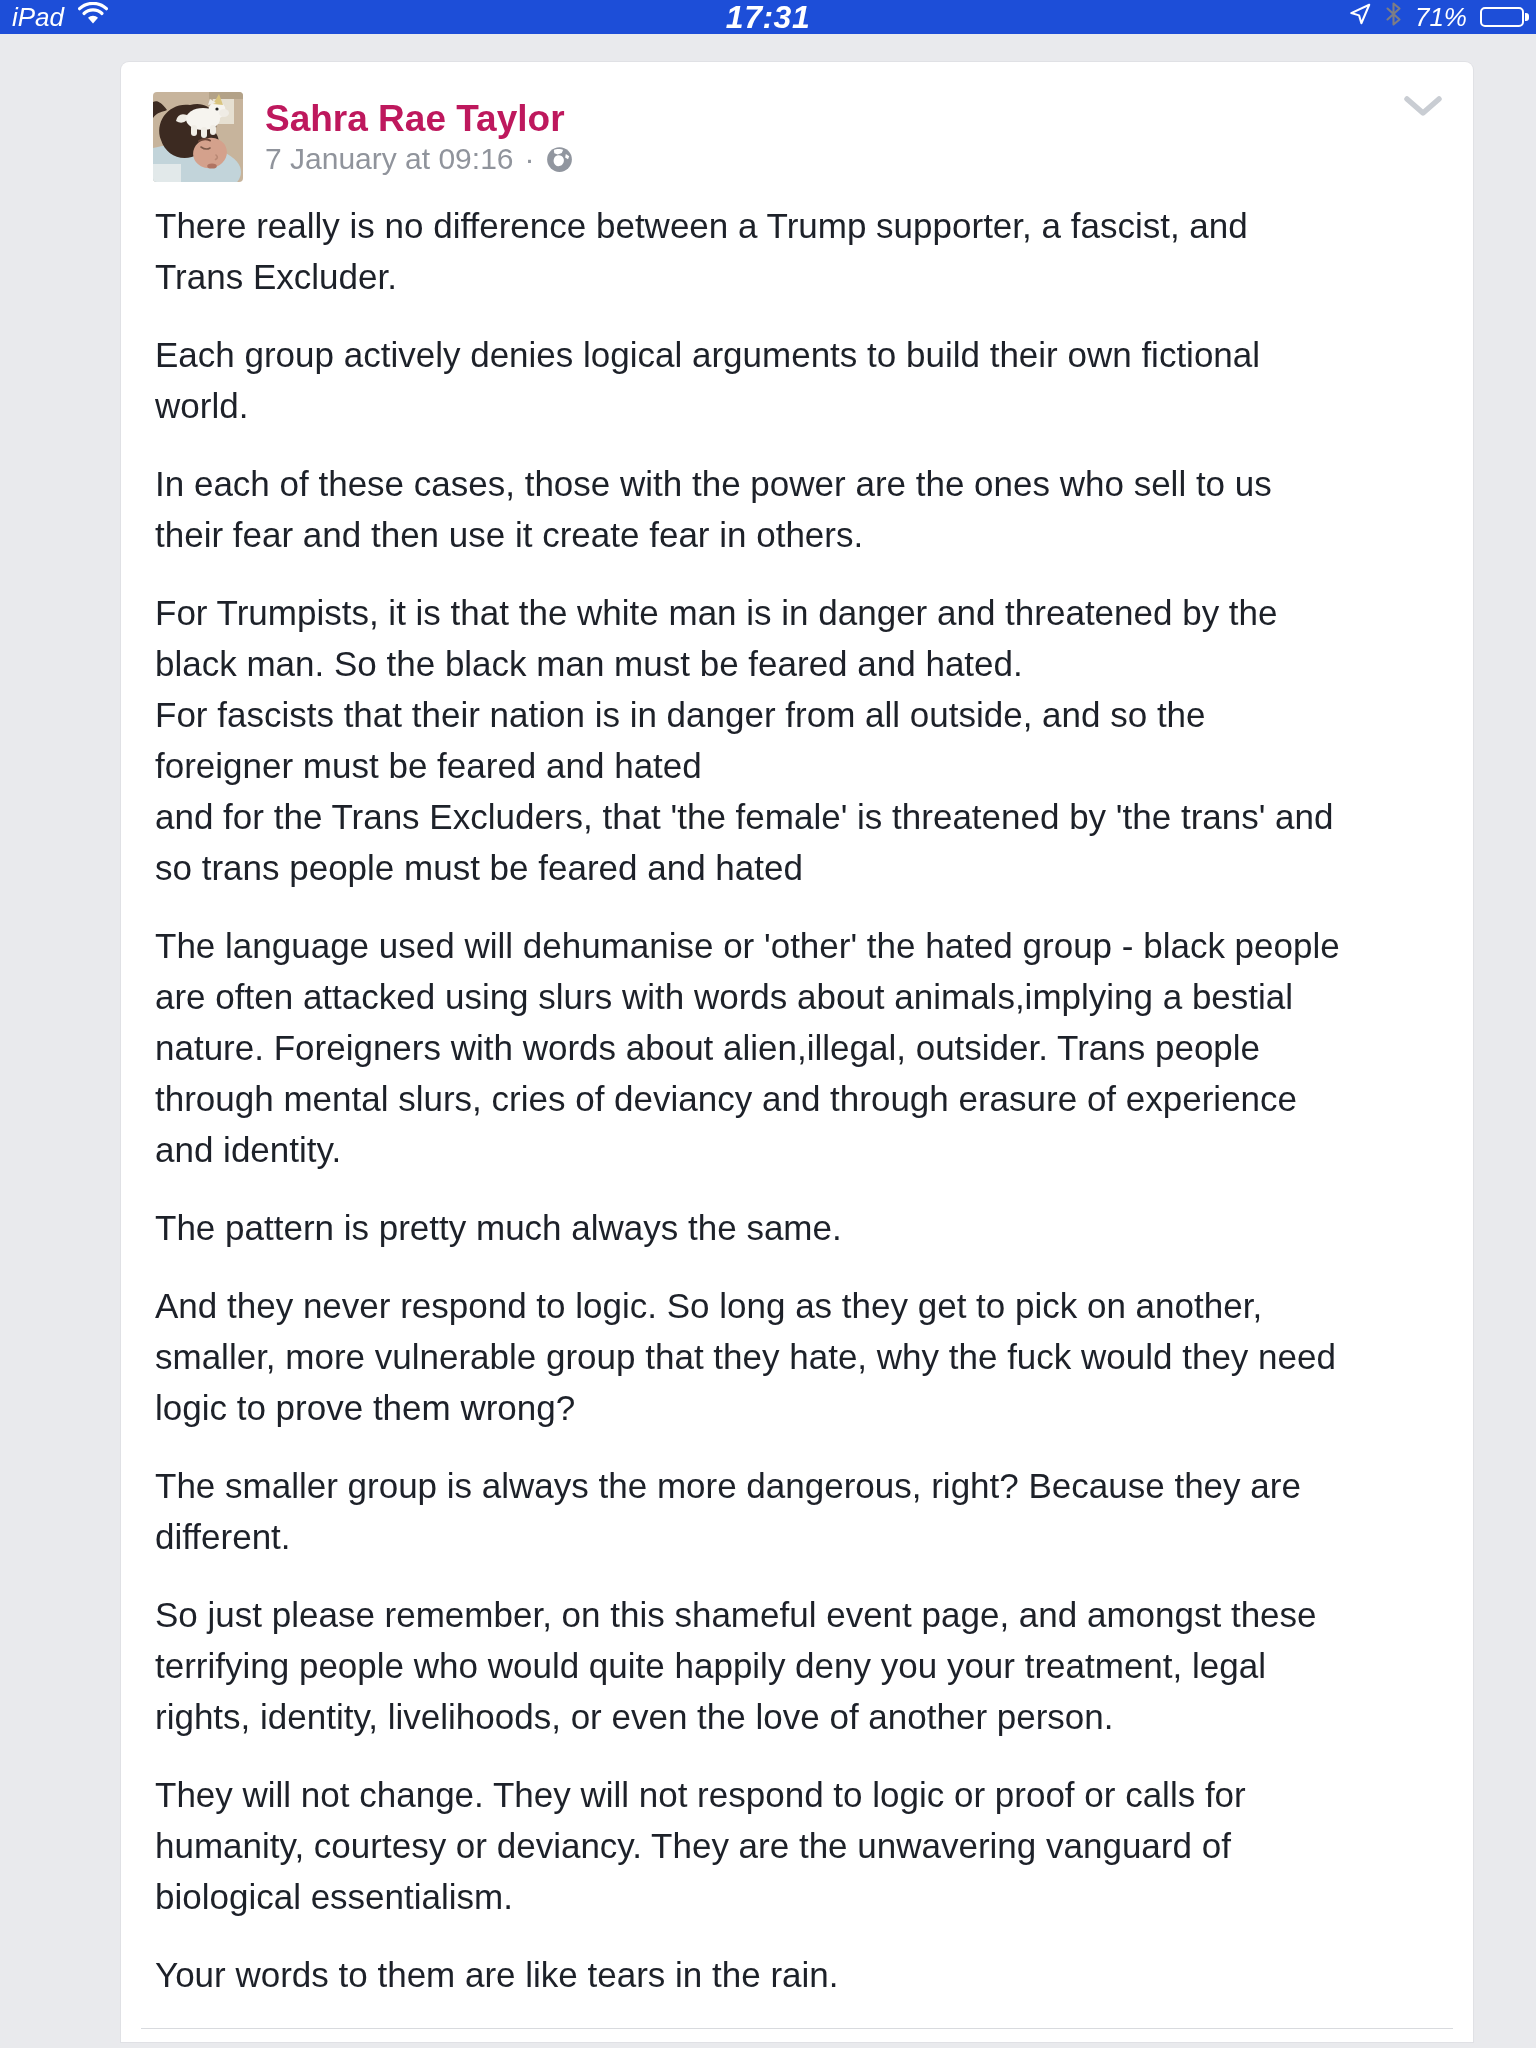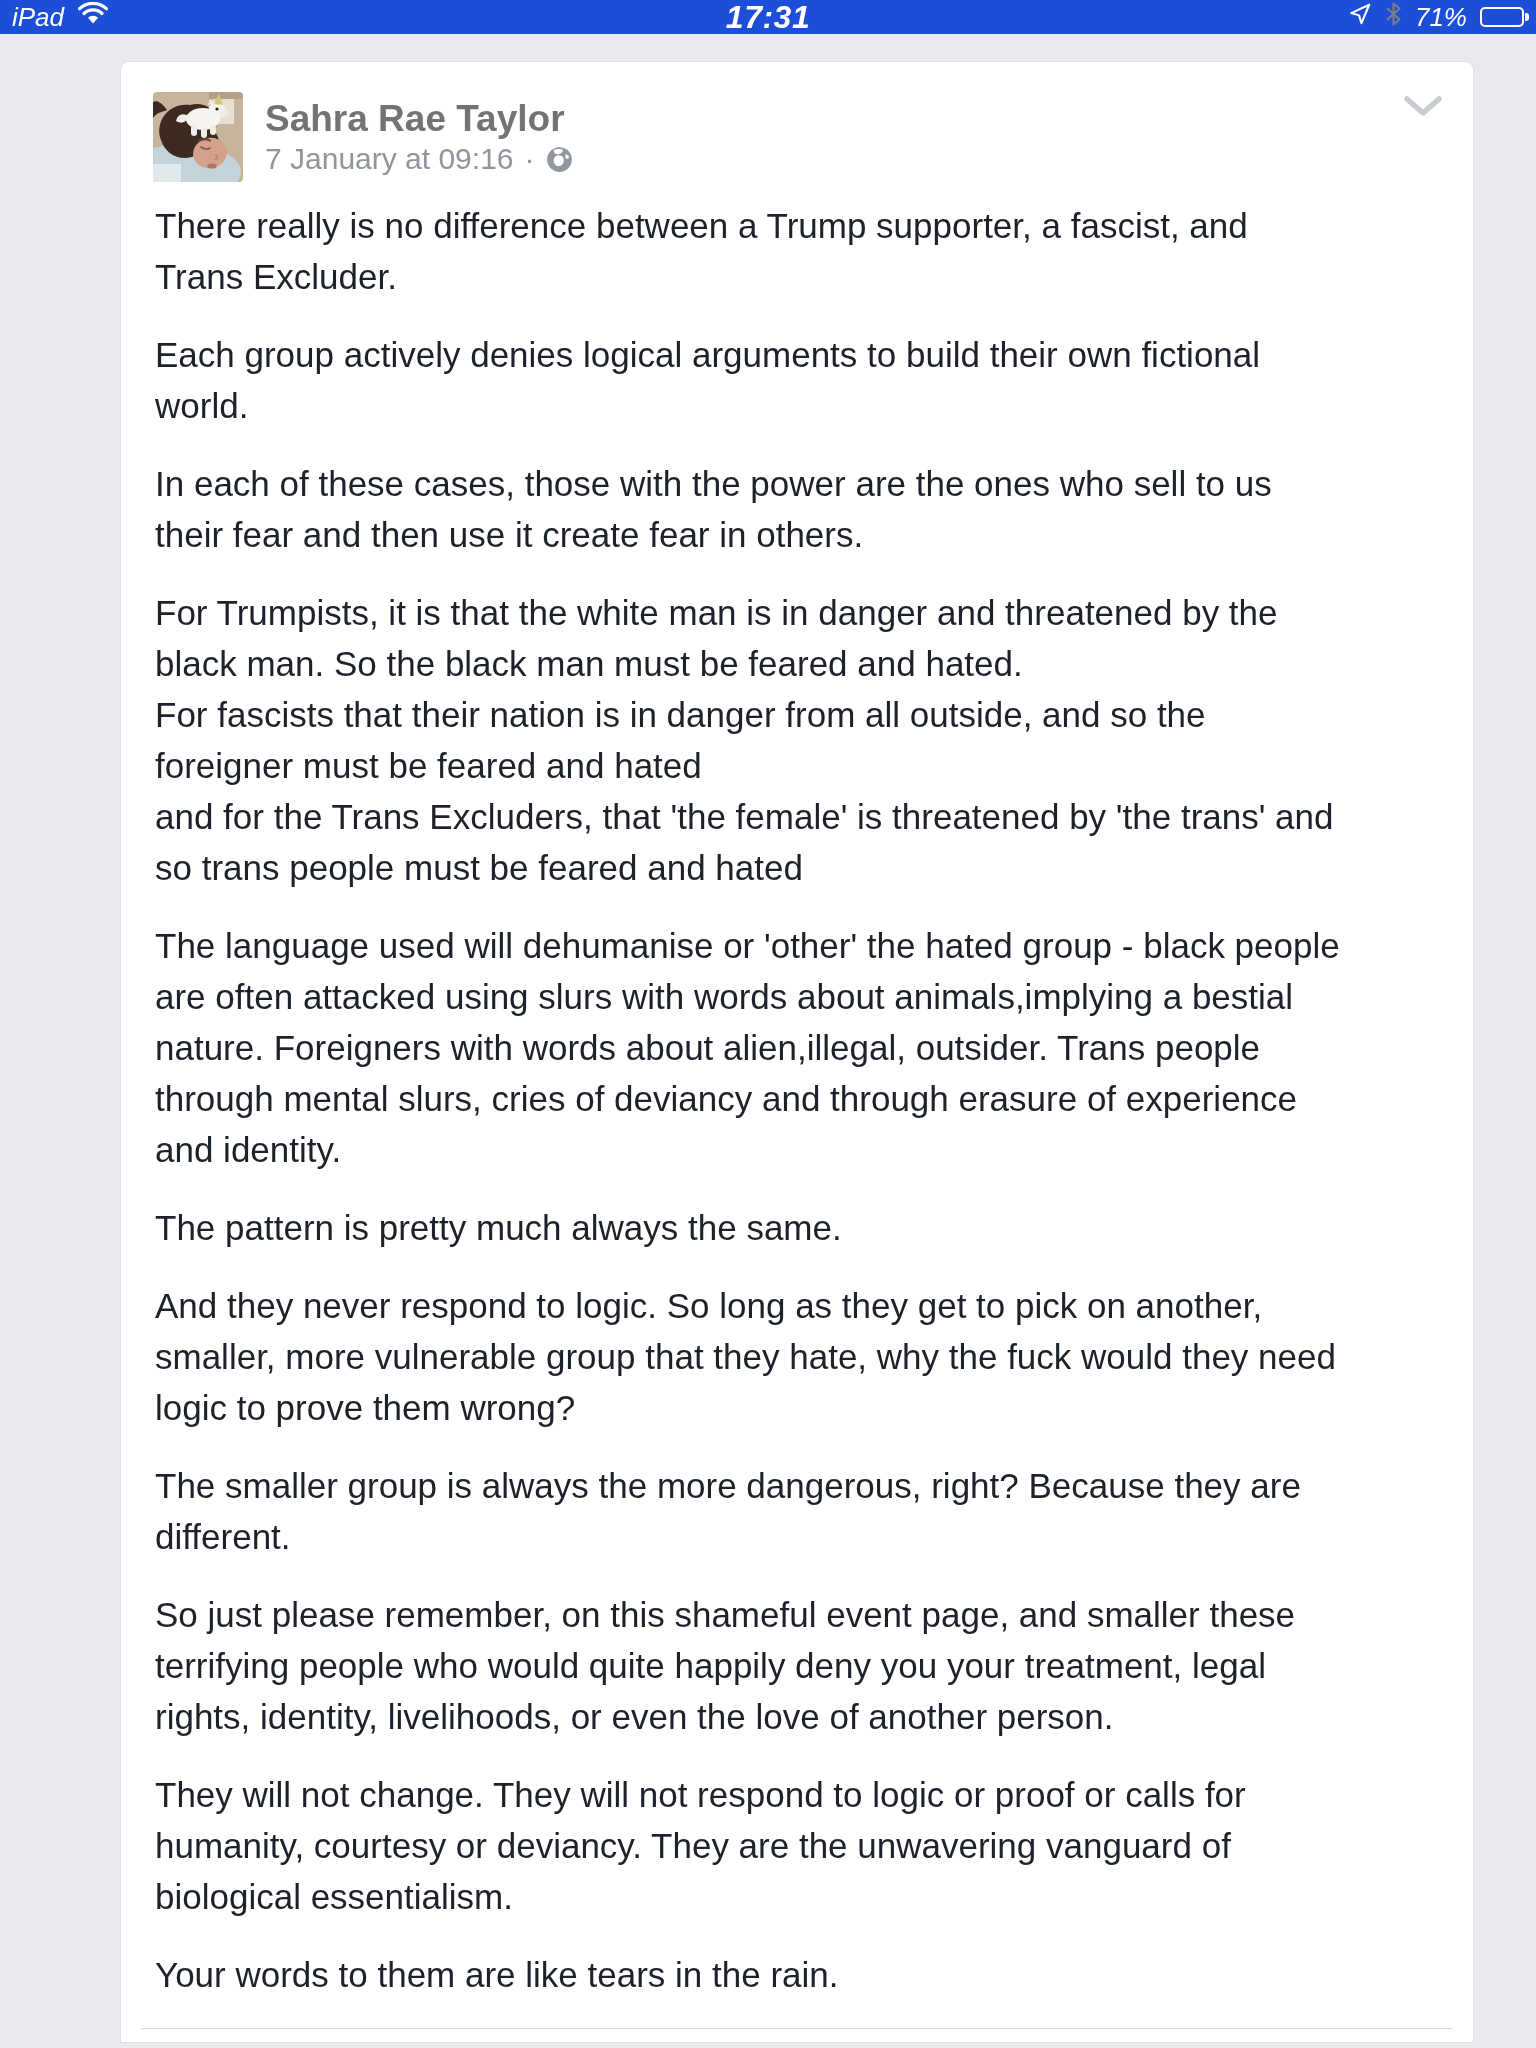--- a/index.html
+++ b/index.html
@@ -29,21 +29,21 @@
     border-radius:8px 8px 0 0;
     box-shadow:0 0 0 1px #e0e1e5;
     height:1980px;
     display:flex;flex-direction:column;
     overflow:hidden;
   }
   .card-header{padding:30px 32px 0 32px;display:flex;position:relative;}
   .avatar{width:90px;height:90px;border-radius:4px;overflow:hidden;flex:none;cursor:pointer;}
   .avatar svg{display:block;}
   .header-text{margin-left:22px;padding-top:4px;}
-  .author{color:#737373;font-weight:bold;font-size:37px;line-height:1.25;cursor:pointer;}
+  .author{color:#be185d;font-weight:bold;font-size:37px;line-height:1.25;cursor:pointer;}
   .timestamp-row{color:#90949c;font-size:30px;display:flex;align-items:center;gap:11px;}
   .chevron{position:absolute;right:30px;top:34px;cursor:pointer;}
   
   .post-body{padding:18px 34px 0 34px;font-size:35px;line-height:51px;color:#1d2129;}
   .post-body p{margin:0 0 27px 0;white-space:pre-line;}
   
   .actions{
     margin:auto 20px 0 20px;
     border-top:1px solid #d8dade;
     padding:11px 0 2px 16px;
@@ -152,21 +152,21 @@
 are often attacked using slurs with words about animals,implying a bestial
 nature. Foreigners with words about alien,illegal, outsider. Trans people
 through mental slurs, cries of deviancy and through erasure of experience
 and identity.</p>
     <p>The pattern is pretty much always the same.</p>
     <p>And they never respond to logic. So long as they get to pick on another,
 smaller, more vulnerable group that they hate, why the fuck would they need
 logic to prove them wrong?</p>
     <p>The smaller group is always the more dangerous, right? Because they are
 different.</p>
-    <p>So just please remember, on this shameful event page, and smaller these
+    <p>So just please remember, on this shameful event page, and amongst these
 terrifying people who would quite happily deny you your treatment, legal
 rights, identity, livelihoods, or even the love of another person.</p>
     <p>They will not change. They will not respond to logic or proof or calls for
 humanity, courtesy or deviancy. They are the unwavering vanguard of
 biological essentialism.</p>
     <p>Your words to them are like tears in the rain.</p>
   </div>
 
   <div class="actions">
     

